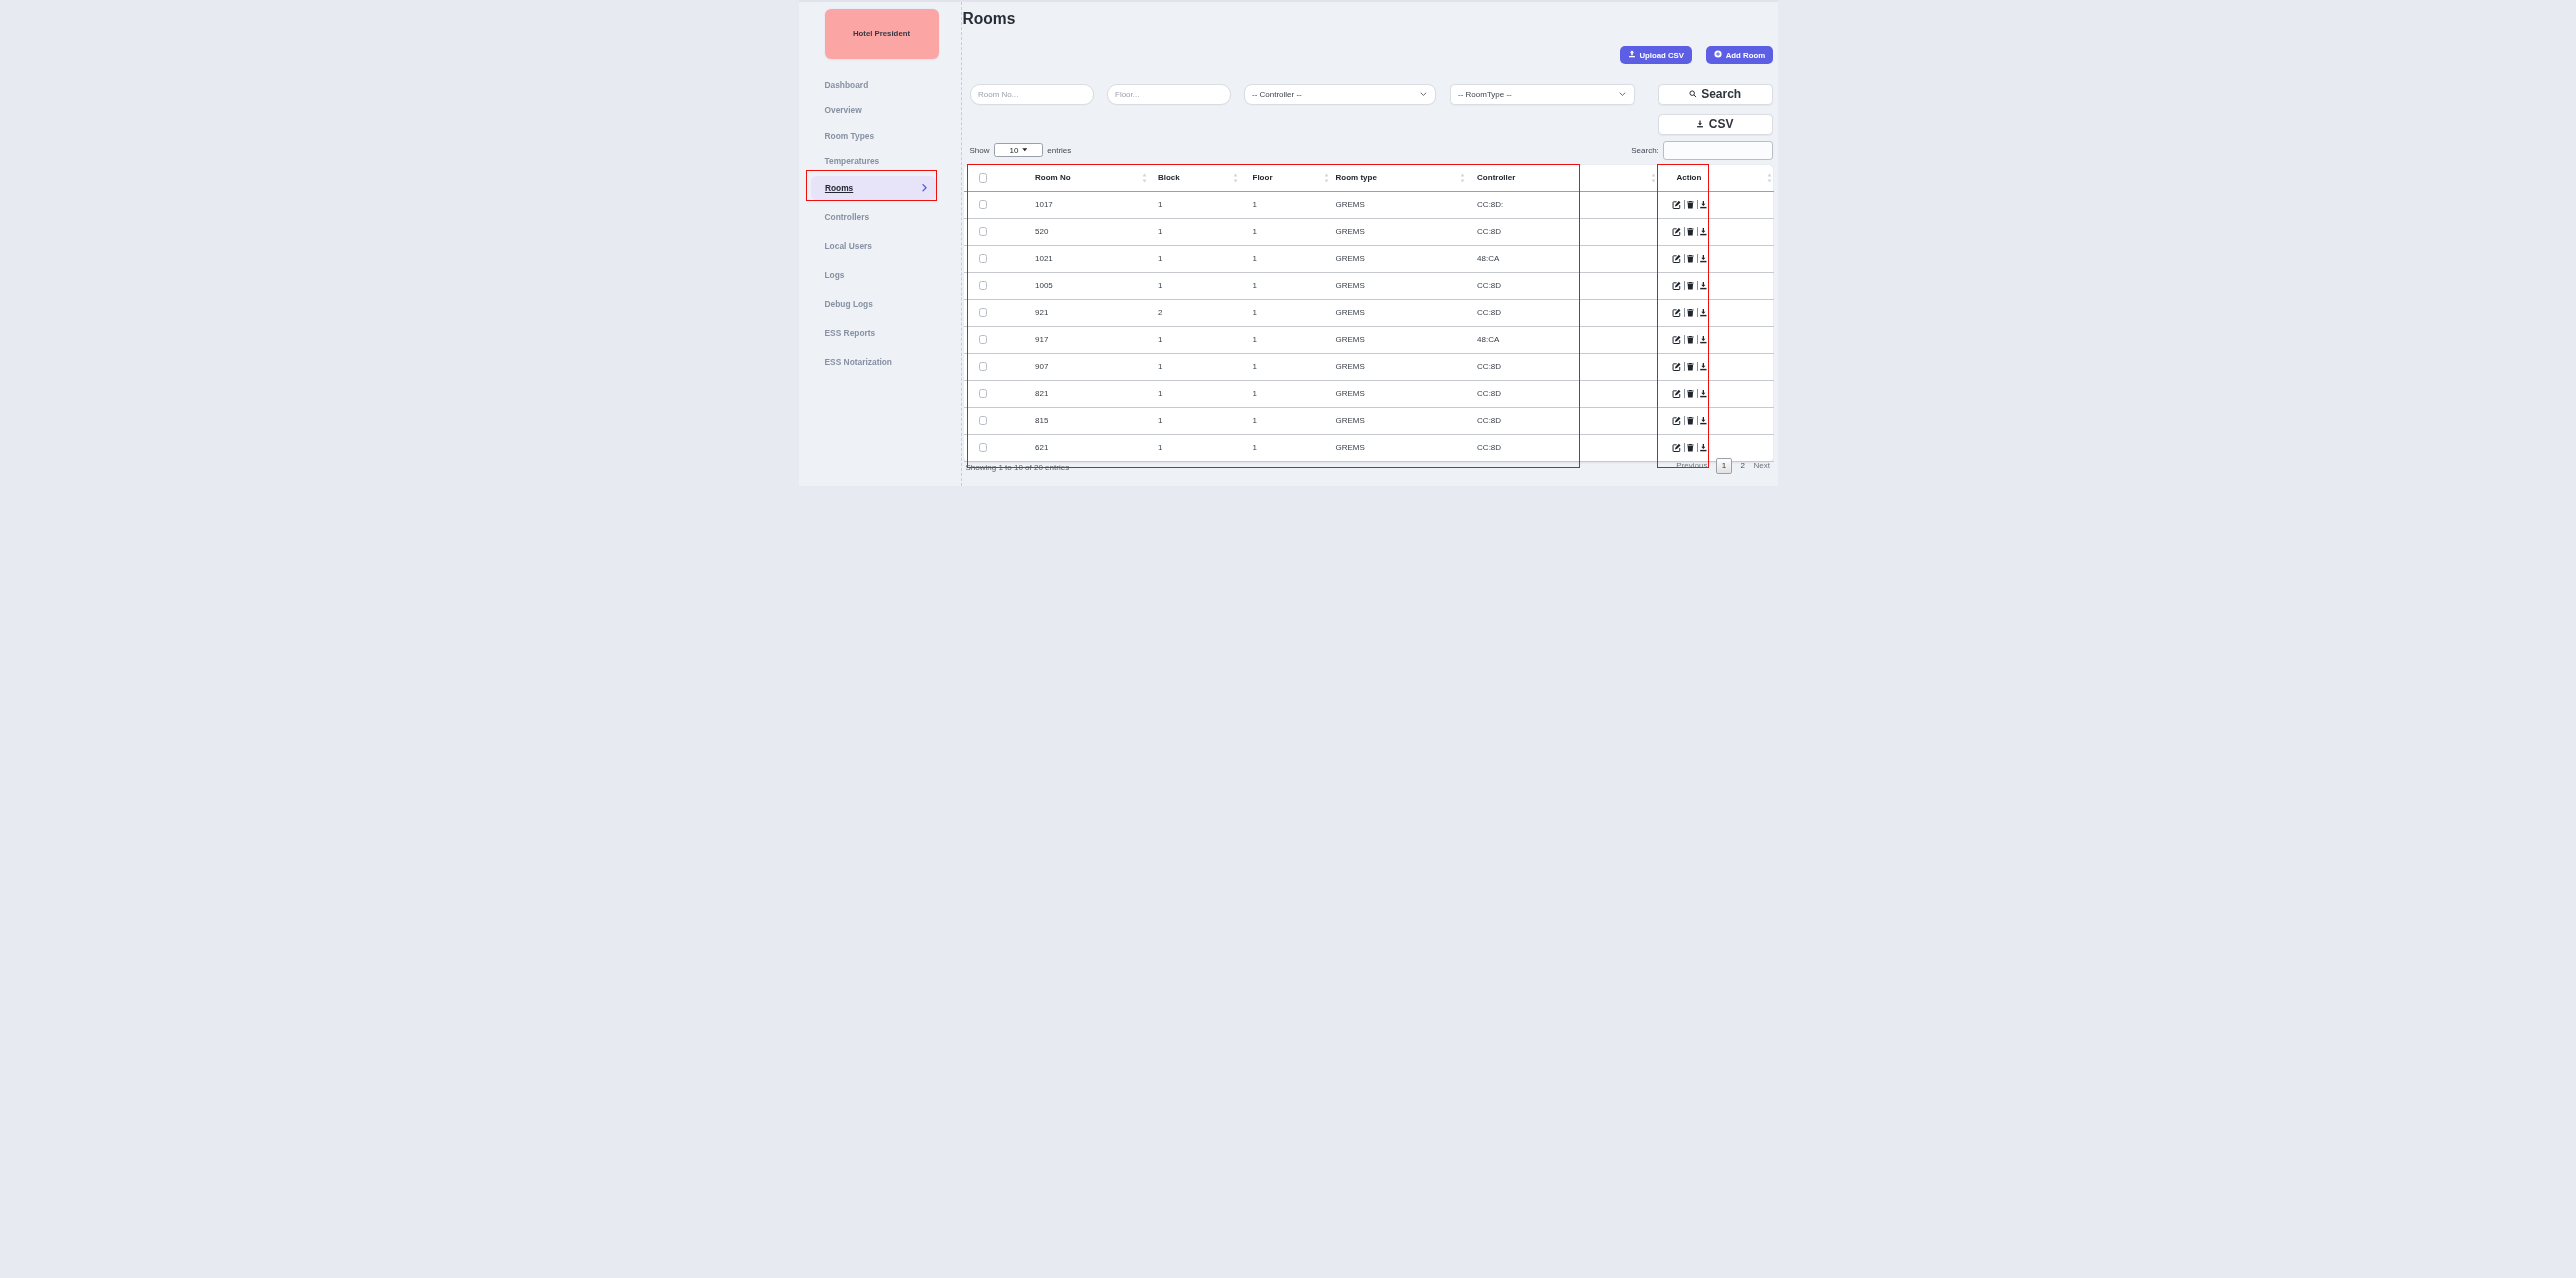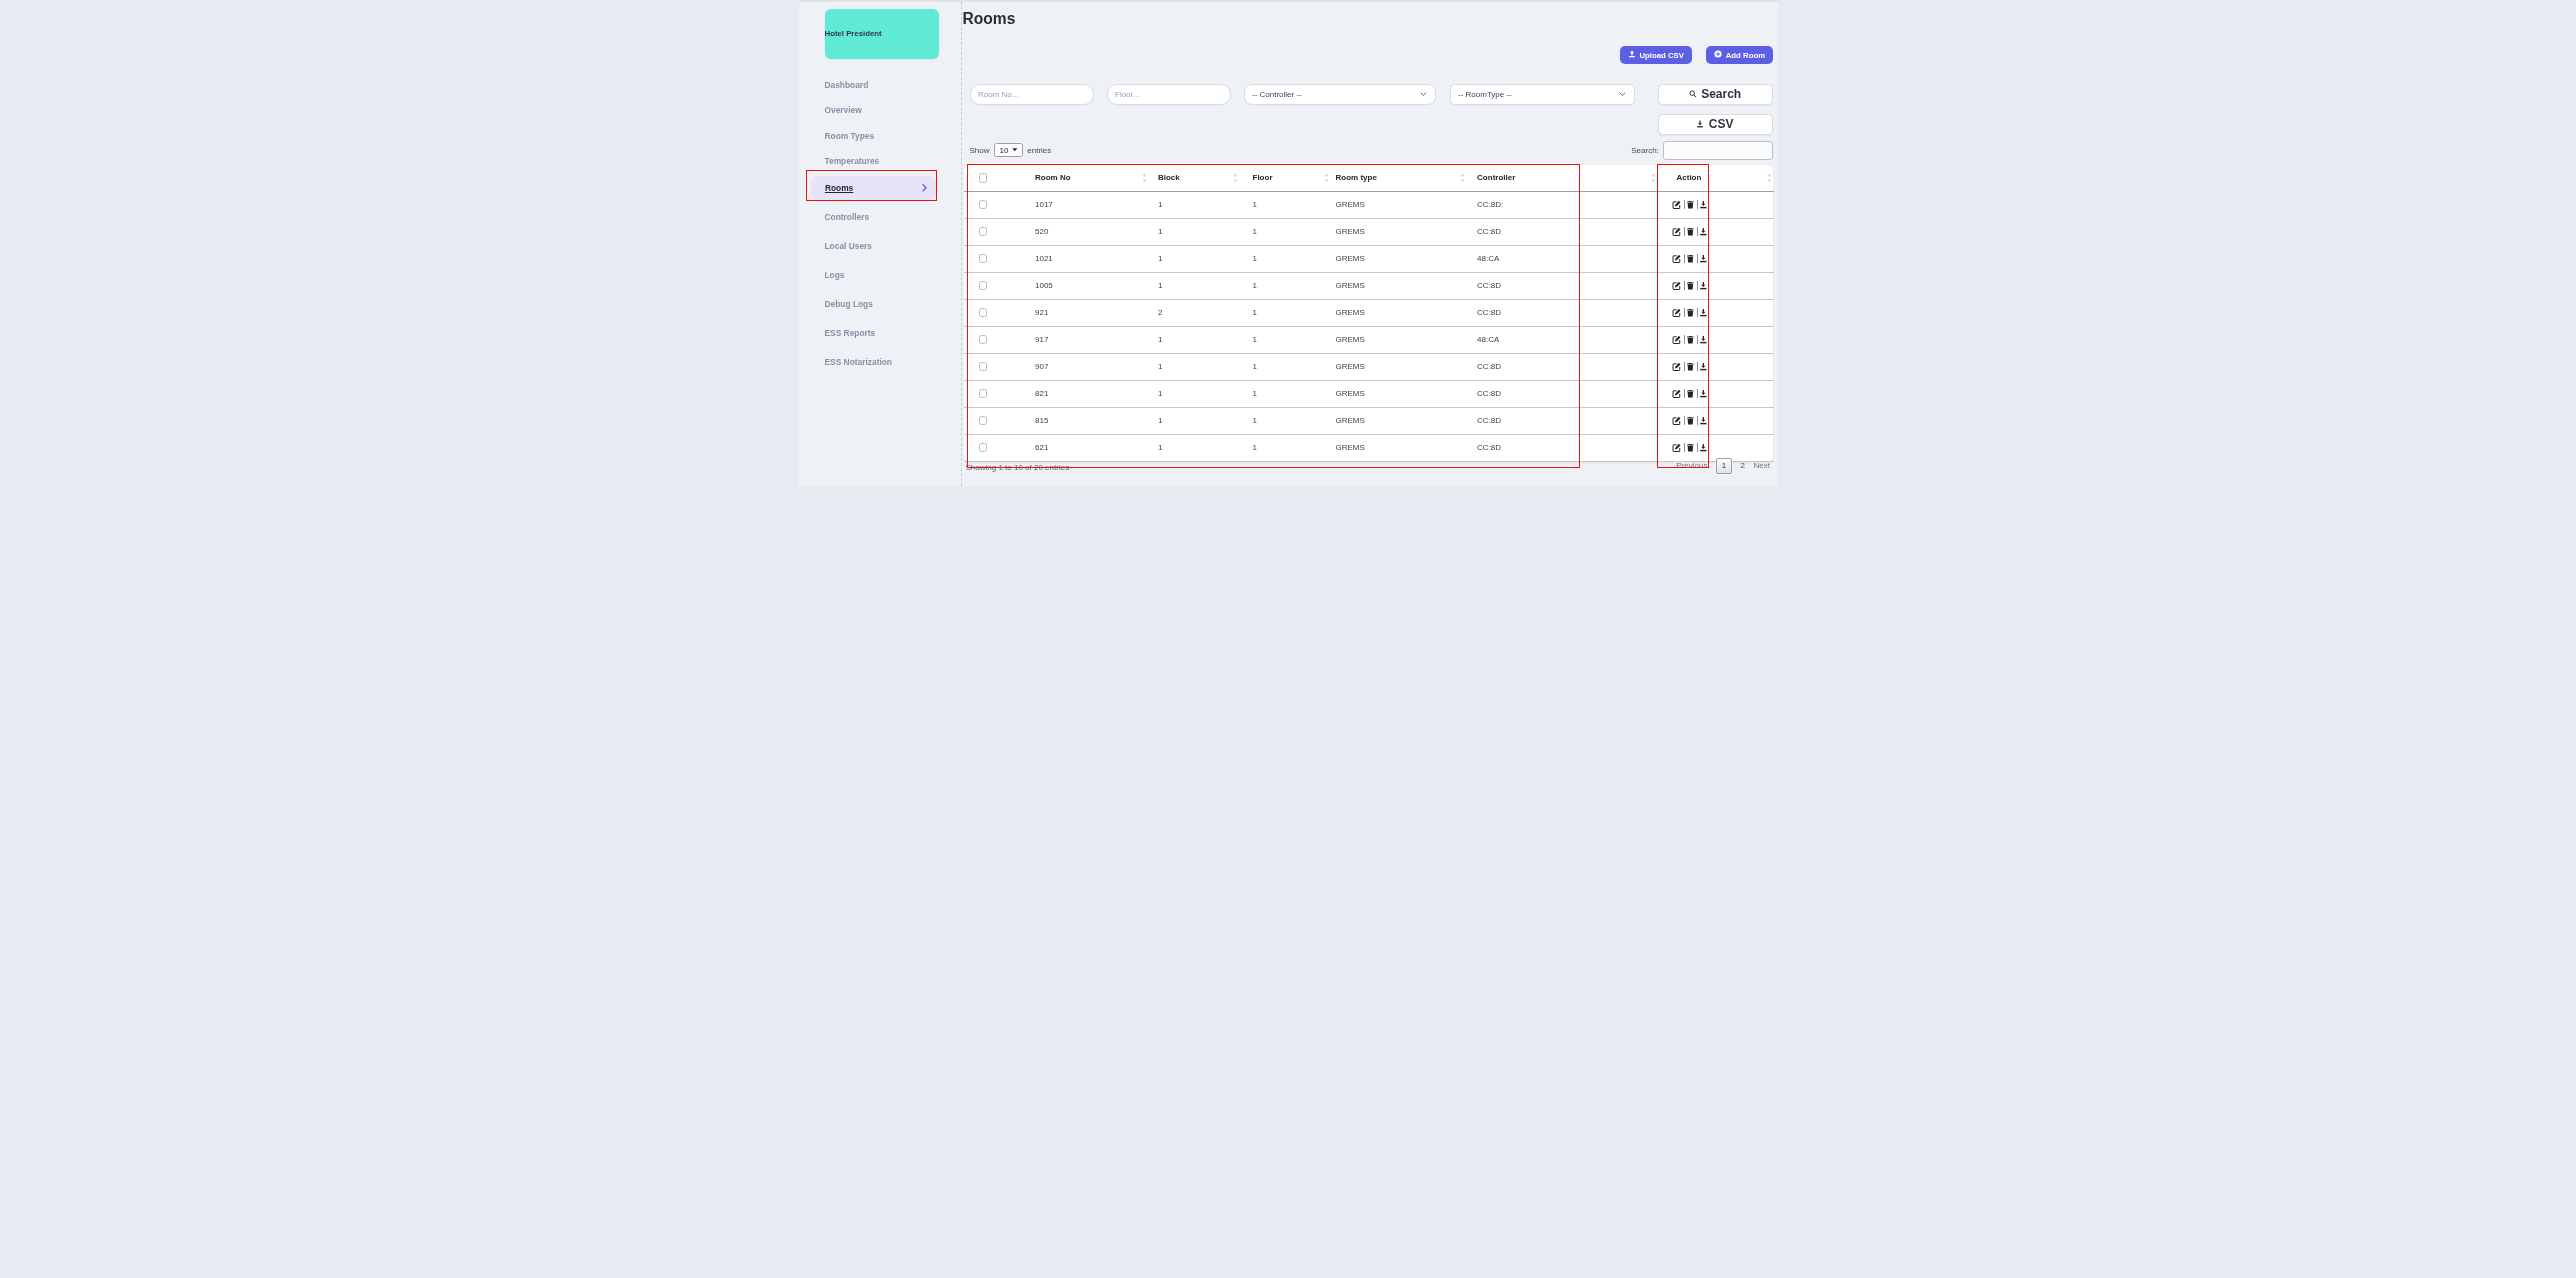--- a/index.html
+++ b/index.html
@@ -2,22 +2,22 @@
 <html style="font-size:10px"><head>
 <meta charset="utf-8">
 <style>
   html,body{margin:0;padding:0;background:#e7eaf0;}
   *{box-sizing:border-box;font-family:"Liberation Sans","DejaVu Sans",sans-serif;}
   #app{position:relative;width:979px;height:486px;background:#eef1f6;overflow:hidden;margin:0 auto;}
   .topstrip{position:absolute;left:0;top:0;width:100%;height:1.9px;background:#e1e2ec;}
 
   
   .sidebar{position:absolute;left:0;top:1.9px;width:163px;height:484px;background:#eef1f6;border-right:0.6px dashed #c7ccd6;}
-  .logo-card{position:absolute;left:26px;top:6.9px;width:114px;height:50px;background:#5eead4;border-radius:6.2px;
-    box-shadow:0 0.6px 2.5px rgba(35,40,70,.07);display:flex;align-items:center;justify-content:flex-start;}
+  .logo-card{position:absolute;left:26px;top:6.9px;width:114px;height:50px;background:#fca5a5;border-radius:6.2px;
+    box-shadow:0 0.6px 2.5px rgba(35,40,70,.07);display:flex;align-items:center;justify-content:center;}
   .logo-card span{font-size:7.8px;font-weight:700;color:#343942;}
   .nav{position:absolute;left:0;top:70px;width:163px;}
   .nav-item{height:25.6px;display:flex;align-items:center;padding-left:26px;color:#8791a3;font-size:8.4px;font-weight:600;cursor:pointer;}
   .nav-item.small{height:29px;}
   .pill-wrap{margin:1.9px 0;}
   .pill{margin-left:12px;width:125px;height:24px;background:#e7e4fa;border-radius:5.6px;display:flex;align-items:center;
     justify-content:space-between;padding:0 8.7px 0 14.4px;cursor:pointer;}
   .pill .lbl{color:#23272e;font-size:8.4px;font-weight:700;text-decoration:underline;}
 
   
@@ -32,21 +32,21 @@
   .f-input::placeholder{color:#9aa1ad;}
   .f-select{position:absolute;top:84px;height:20.6px;background:#fff;border:0.6px solid #d9dce1;border-radius:4.4px;
     display:flex;align-items:center;justify-content:space-between;padding:0 7.5px;font-size:8px;color:#3f454d;
     box-shadow:0 0.6px 1.2px rgba(0,0,0,.04);cursor:pointer;}
   .btn-white{position:absolute;height:20.6px;background:#fff;border:0.6px solid #d9dce1;border-radius:4.4px;
     display:flex;align-items:center;justify-content:center;gap:4.4px;font-size:12px;font-weight:600;color:#2f353c;
     box-shadow:0 0.6px 1.2px rgba(0,0,0,.05);cursor:pointer;}
 
   
   .length{position:absolute;left:171px;top:143px;display:flex;align-items:center;gap:4.4px;font-size:8px;color:#434a54;}
-  .mini-select{width:29px;height:14.4px;border:0.6px solid #9aa0a8;border-radius:2.5px;background:#fff;display:flex;
+  .mini-select{width:49px;height:14.4px;border:0.6px solid #9aa0a8;border-radius:2.5px;background:#fff;display:flex;
     align-items:center;justify-content:center;gap:3.1px;font-size:8px;color:#23272e;cursor:pointer;}
   .tsearch{position:absolute;top:141px;right:5px;display:flex;align-items:center;gap:3.7px;font-size:8px;color:#434a54;}
   .tsearch input{width:110px;height:19px;border:0.6px solid #b9bdc4;border-radius:3.1px;background:#fbfcfd;padding:0 5px;font-size:8px;}
 
   
   .table-card{position:absolute;left:165px;top:165px;width:809px;height:297px;background:#fff;border-radius:5px;
     box-shadow:0 0.6px 1.9px rgba(40,45,60,.08);}
   table{width:809px;border-collapse:collapse;table-layout:fixed;}
   th{height:26px;border-bottom:1.2px solid #9aa0a6;font-size:8px;font-weight:700;color:#22272e;text-align:left;
     position:relative;cursor:pointer;}

